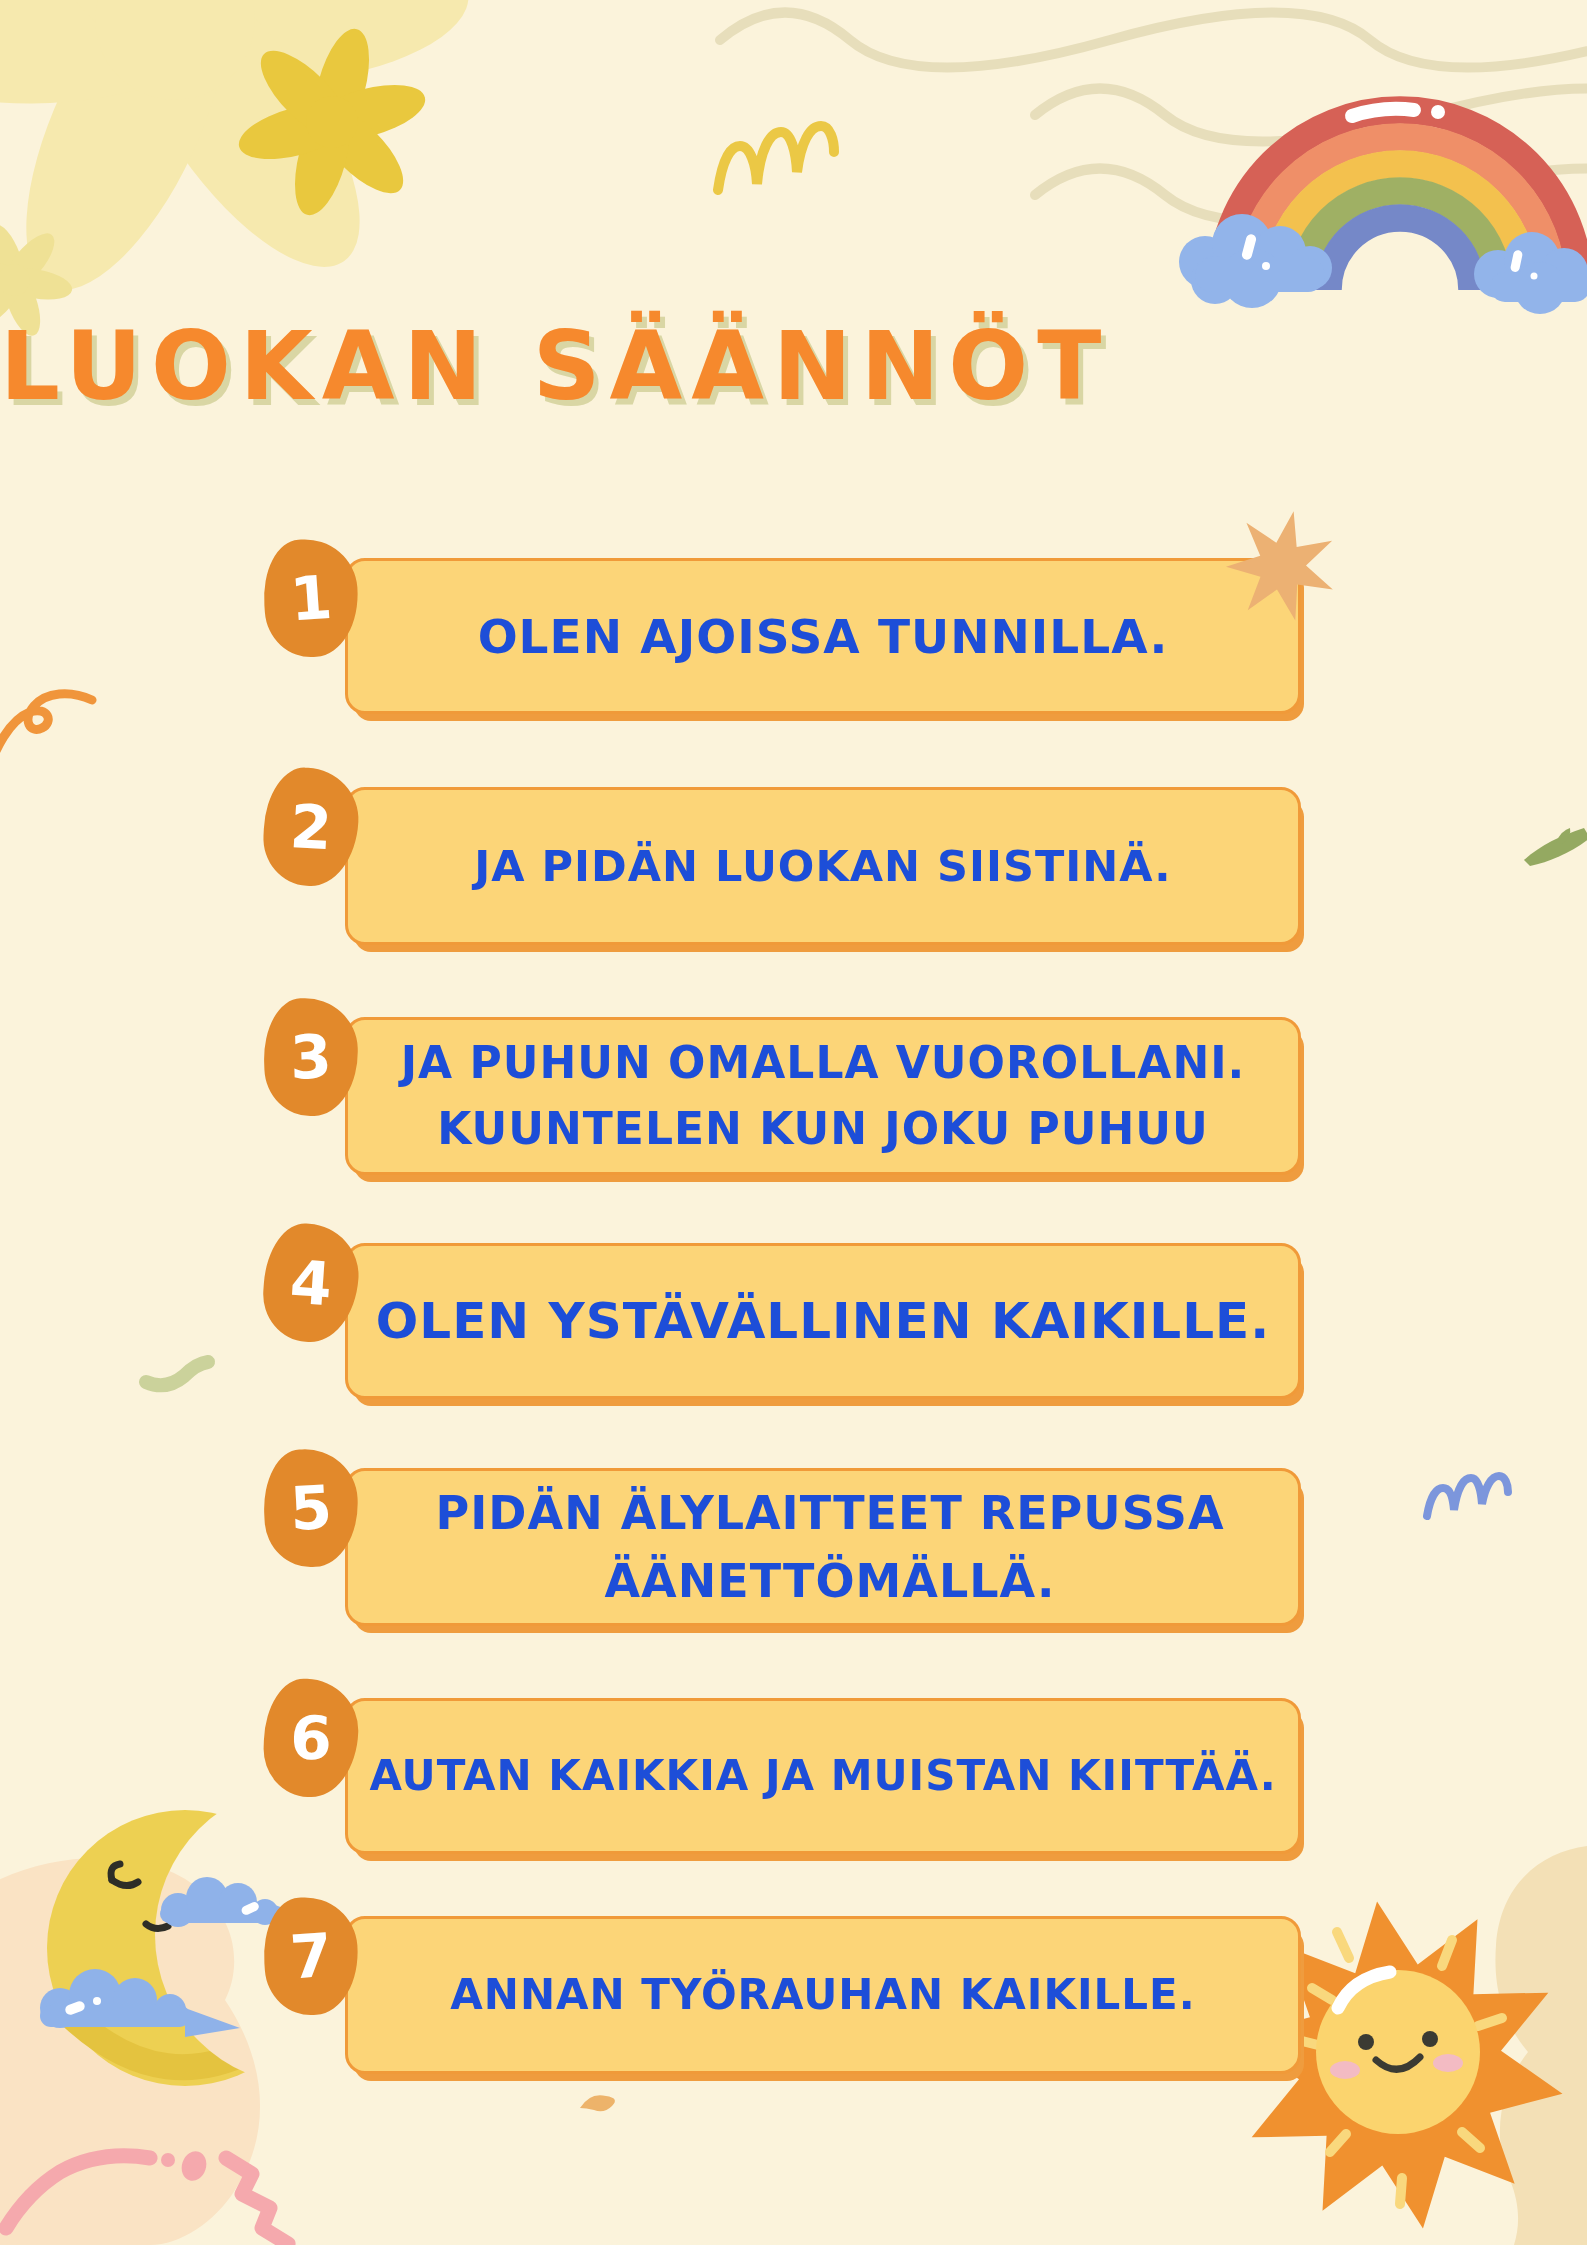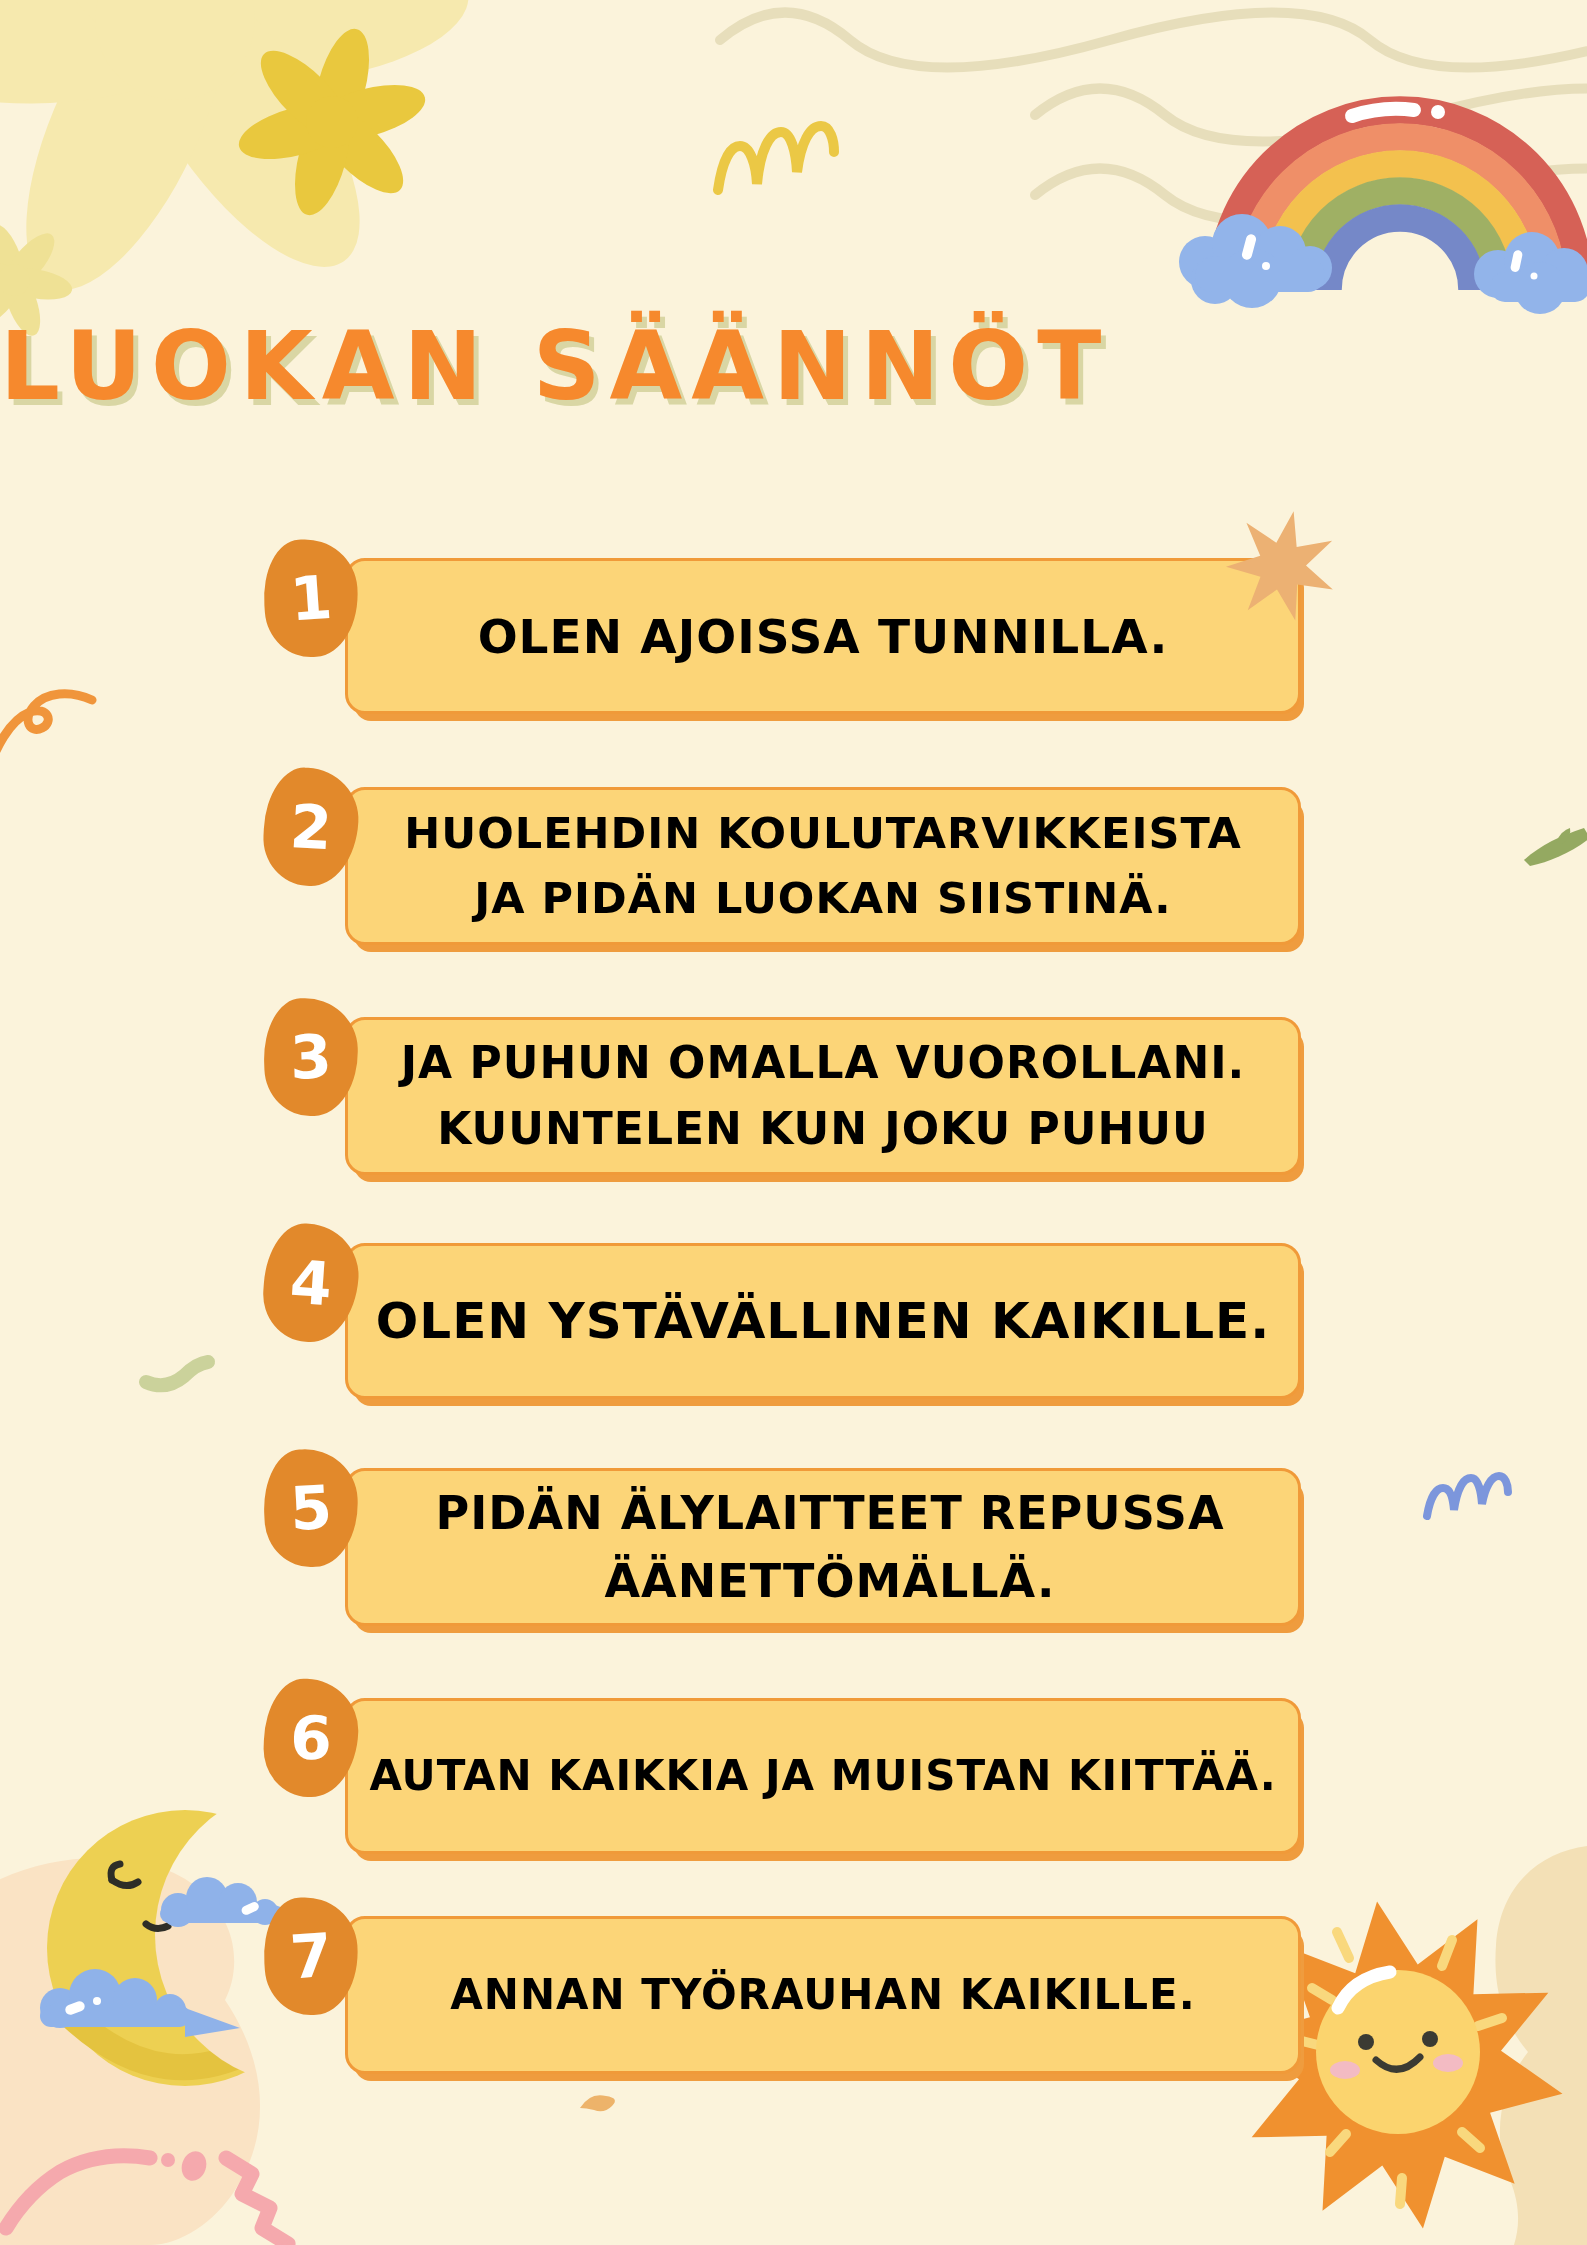--- a/index.html
+++ b/index.html
@@ -10,21 +10,21 @@
 
   .title{position:absolute;left:0;top:312px;width:100%;text-align:left;z-index:2;
          font-size:94px;font-weight:bold;letter-spacing:9px;color:#F6892D;
          text-shadow:5px 6px 0 #D9D6A4;white-space:nowrap;}
 
   .card{position:absolute;left:345px;width:950px;z-index:2;background:#FCD578;
         border:3px solid #F09A39;border-radius:20px;
         box-shadow:6px 10px 0 -3px #EF9C3E;
         display:flex;flex-direction:column;justify-content:center;align-items:center;}
   .card .text{display:flex;flex-direction:column;gap:22px;align-items:center;}
-  .line{color:#000000;font-weight:bold;letter-spacing:1px;white-space:nowrap;line-height:1;}
+  .line{color:#1d4ed8;font-weight:bold;letter-spacing:1px;white-space:nowrap;line-height:1;}
 
   .badge{position:absolute;left:-84px;top:-22px;width:94px;height:118px;z-index:3;
          background:#E2892B;color:#FFFFFF;display:flex;align-items:center;justify-content:center;
          font-size:60px;font-weight:bold;
          border-radius:42% 58% 50% 50% / 55% 45% 58% 42%;}
 
   .c1{top:558px;height:150px;}  .c1 .line{font-size:47px;}
   .c2{top:787px;height:152px;}  .c2 .line{font-size:43px;}
   .c3{top:1017px;height:152px;} .c3 .line{font-size:44px;}
   .c4{top:1243px;height:150px;} .c4 .line{font-size:50px;}
@@ -177,21 +177,20 @@
   <div class="card c1">
     <div class="badge">1</div>
     <div class="text">
         <span class="line">OLEN AJOISSA TUNNILLA.</span>
       </div>
   </div>
 
   <div class="card c2">
     <div class="badge">2</div>
     <div class="text">
-      <span class="line">HUOLEHDIN KOULUTARVIKKEISTA</span>
       <span class="line">JA PIDÄN LUOKAN SIISTINÄ.</span>
     </div>
   </div>
 
   <div class="card c3">
     <div class="badge">3</div>
     <div class="text">
       <span class="line">JA PUHUN OMALLA VUOROLLANI.</span>
       <span class="line">KUUNTELEN KUN JOKU PUHUU</span>
     </div>

